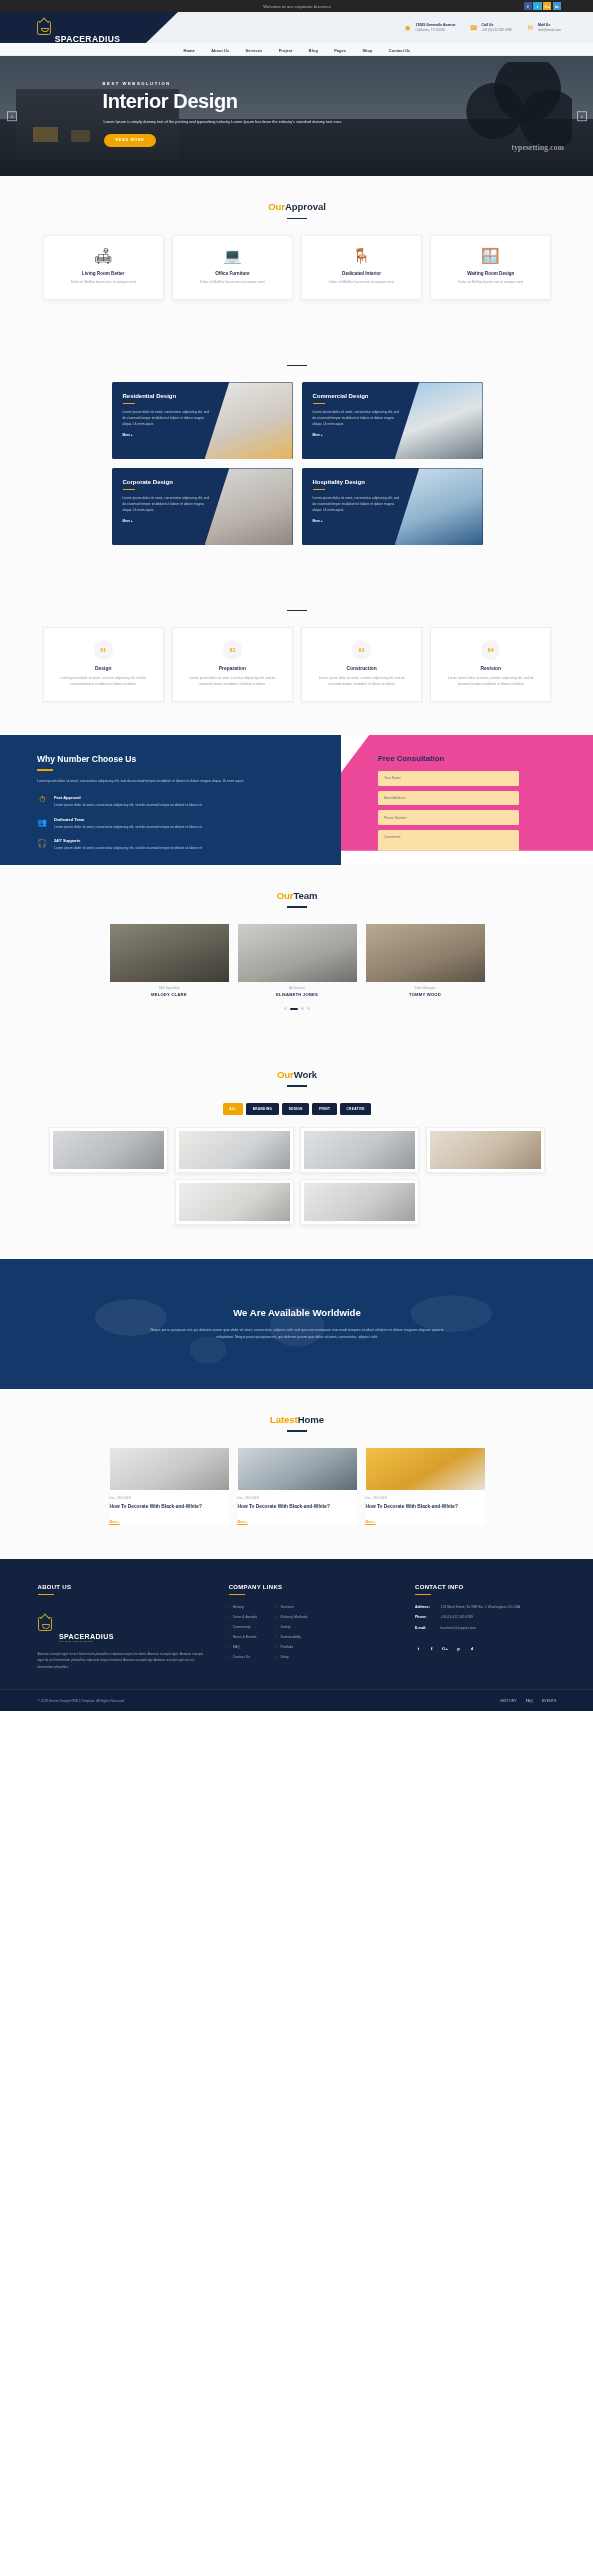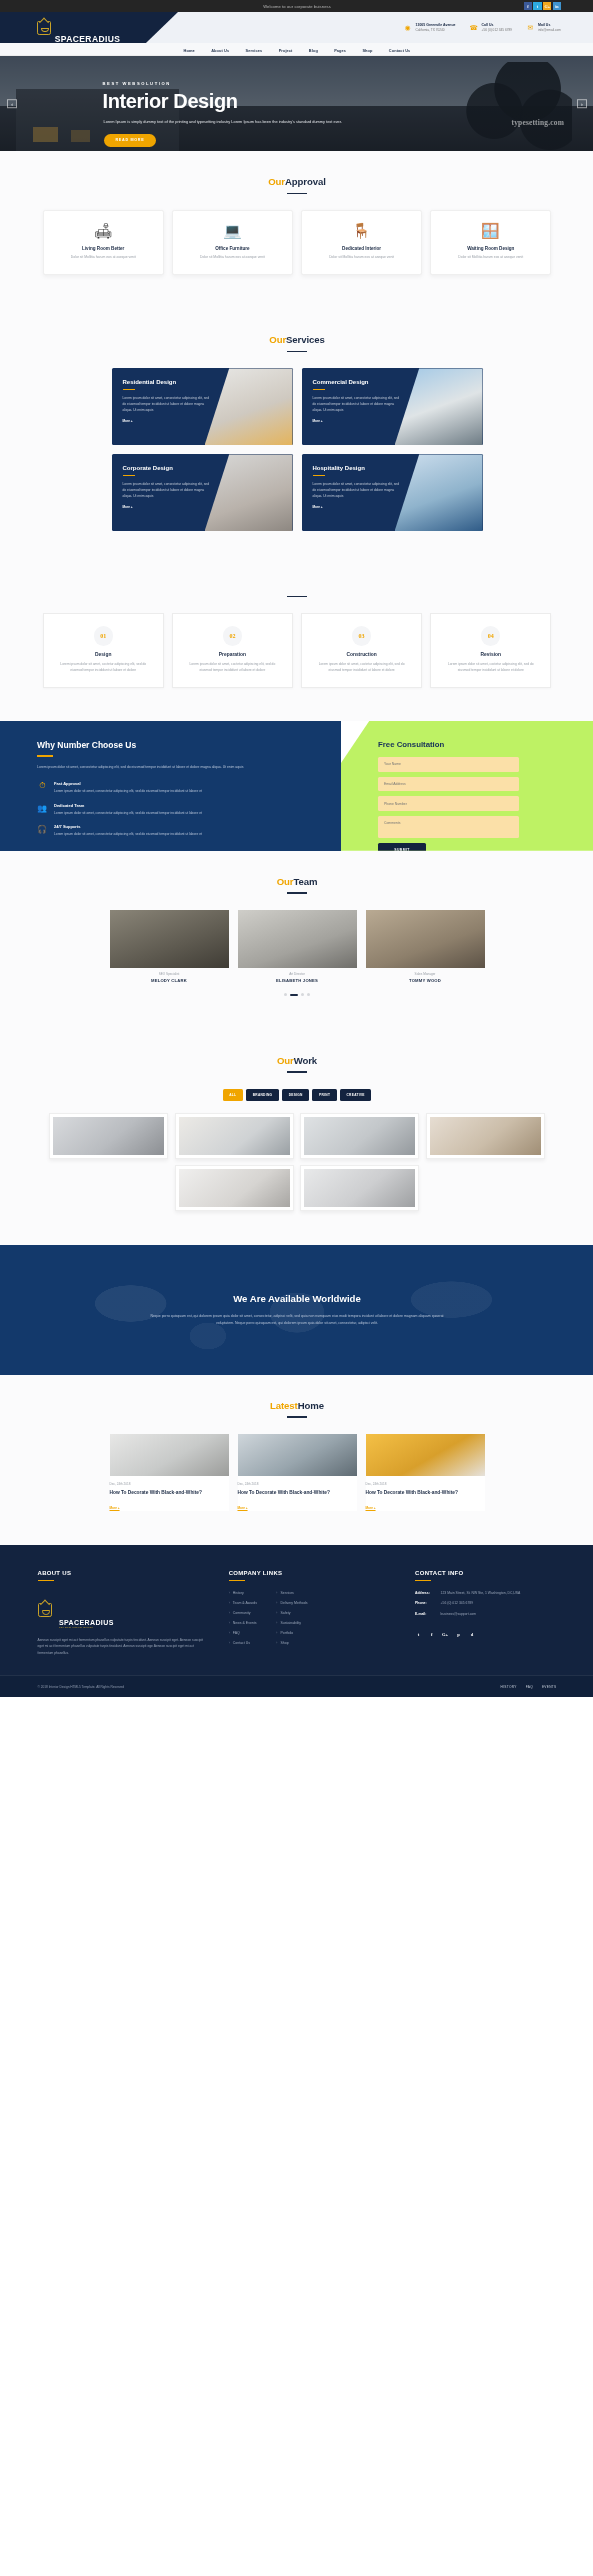--- a/index.html
+++ b/index.html
@@ -80,21 +80,21 @@
   .hinfo-s { font-size: 3.2px; color: #777; }
 
   
   .nav { background: #f7f8fa; height: 13.4px; display: flex; align-items: center; justify-content: center; border-bottom: 0.7px solid #ececec; }
   .nav ul { list-style: none; display: flex; gap: 16.3px; }
   .nav a { text-decoration: none; color: #2a3a52; font-size: 3.9px; font-weight: bold; letter-spacing: 0.1px; }
   .nav a.active { color: #13233f; }
 
   
   .hero {
-    height: 95px; position: relative; overflow: hidden;
+    height: 120px; position: relative; overflow: hidden;
     background:
       linear-gradient(rgba(16,22,32,.62), rgba(16,22,32,.62)),
       linear-gradient(180deg,#5d6b7c 0%,#47525f 40%,#2c3037 100%);
   }
   .hero-bg {
     position: absolute; inset: 0;
   }
   .hero-bg .sky { position:absolute; left:0; top:0; width:100%; height:52%; background:linear-gradient(180deg,#6f7d8e,#9aa6b2); }
   .hero-bg .ground { position:absolute; left:0; bottom:0; width:100%; height:48%; background:linear-gradient(180deg,#3a3f47,#23262b); }
   .hero-bg .house {
@@ -191,21 +191,21 @@
   .why-rule { width:16.3px; height:1.5px; background:#f0a500; margin:5.2px 0 7.4px; }
   .why-left > p { color:#b6c4d8; font-size:3.4px; line-height:1.85; width:208px; margin-bottom:10.4px; }
   .wrow { display:flex; gap:6px; margin-bottom:8.2px; width:223px; }
   .wic {
     width:11px; height:11px; flex:none; color:#f0a500; font-size:8.2px;
     display:flex; align-items:flex-start; justify-content:center;
   }
   .wrow h5 { color:#fff; font-size:4px; font-weight:bold; margin-bottom:3px; }
   .wrow p { color:#b6c4d8; font-size:3.3px; line-height:1.7; }
   .why-right {
-    position:absolute; right:0; top:0; width: 312px; height:130px; background:#bef264;
+    position:absolute; right:0; top:0; width: 312px; height:116px; background:#ec4899;
     clip-path: polygon(28% 0, 100% 0, 100% 100%, 0 100%); padding: 19.3px 37px 0 96px; z-index:1;
   }
   .why-right h3 { color:#16305a; font-size:7.8px; font-weight:bold; margin-bottom:8.2px; }
   .why-right input, .why-right textarea {
     display:block; width:141px; background:#fbe0a8; border:none; border-radius:1.5px;
     padding:5.2px 6px; font-size:3.4px; color:#b08a3f; margin-bottom:5.2px;
     font-family:"Liberation Sans", sans-serif;
   }
   .why-right textarea { height:22px; resize:none; }
   .why-right button {
@@ -418,23 +418,20 @@
           <div class="ficon">🪟</div>
           <h4>Waiting Room Design</h4>
           <p>Dolor sit Mollitia harum eos at aseque venit</p>
         </div>
       </div>
     </div>
   </section>
 
   <section class="sec">
     <div class="sec-head">
-      <div class="sec-title">
-        <span class="y">Our</span><span>Services</span>
-      </div>
       <div class="sec-rule"></div>
     </div>
     <div class="container">
       <div class="services-grid">
         <div class="scard">
           <div class="simg i1"></div>
           <div class="sbody">
             <h3>Residential Design</h3>
             <div class="srule"></div>
             <p>Lorem ipsum dolor sit amet, consectetur adipiscing elit, sed do eiusmod tempor incididunt ut labore et dolore magna aliqua. Ut enim aquis</p>

